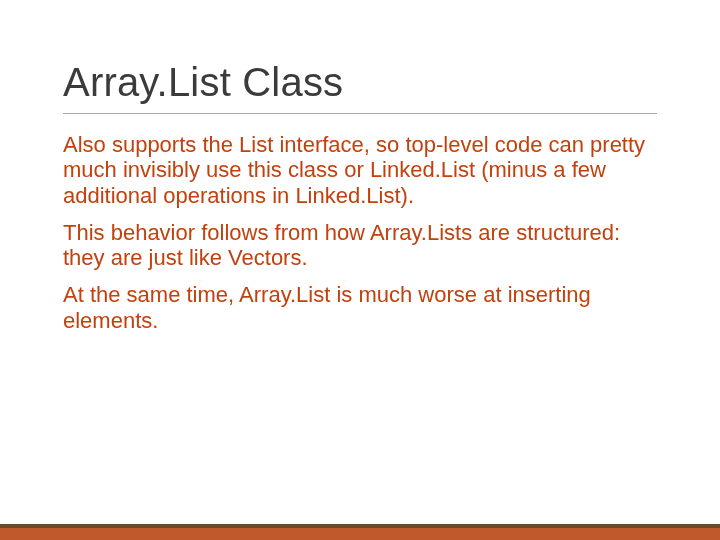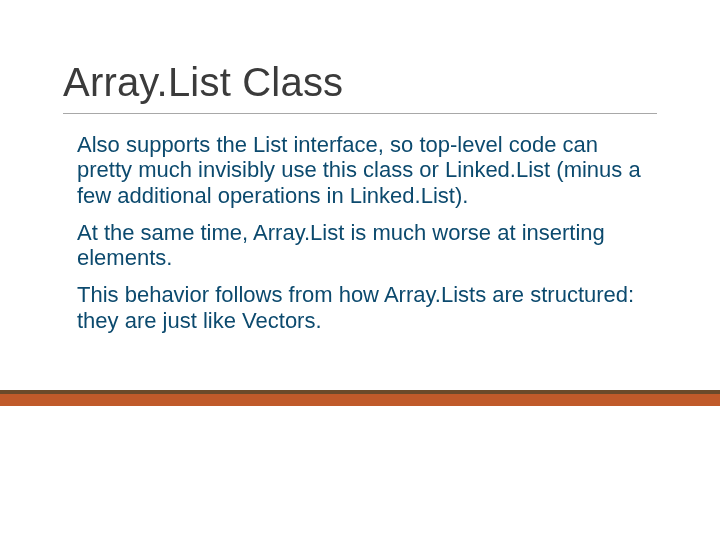--- a/index.html
+++ b/index.html
@@ -8,21 +8,21 @@
     width: 720px;
     height: 540px;
     background: #ffffff;
     font-family: "Segoe UI", "Helvetica Neue", Arial, sans-serif;
     color: #3b3b3b;
     overflow: hidden;
   }
   .slide {
     position: relative;
     width: 720px;
-    height: 406px;
+    height: 540px;
     box-sizing: border-box;
   }
   .content {
     position: absolute;
     left: 63px;
     right: 63px;
     top: 60px;
   }
   .title {
     font-size: 40px;
@@ -32,23 +32,23 @@
     letter-spacing: 0.2px;
   }
   .rule {
     border: none;
     border-top: 1px solid #a8a8a8;
     margin: 0 0 18px 0;
   }
   .body p {
     font-size: 22px;
     line-height: 1.15;
-    margin: 0 0 12px 14px;
+    margin: 0 0 12px 0;
     font-weight: 400;
-    color: #0c4a6e;
+    color: #c2410c;
   }
   .footer {
     position: absolute;
     left: 0; right: 0; bottom: 0;
     height: 18px;
   }
   .footer .bar-main {
     position: absolute;
     left: 0; right: 0; bottom: 0;
     height: 12px;
@@ -63,21 +63,21 @@
 </style>
 </head>
 <body>
 
 <div class="slide">
   <div class="content">
     <h1 class="title">Array.List Class</h1>
     <hr class="rule">
     <div class="body">
       <p>Also supports the List interface, so top-level code can pretty much invisibly use this class or Linked.List (minus a few additional operations in Linked.List).</p>
+      <p>This behavior follows from how Array.Lists are structured: they are just like Vectors.</p>
       <p>At the same time, Array.List is much worse at inserting elements.</p>
-      <p>This behavior follows from how Array.Lists are structured: they are just like Vectors.</p>
     </div>
   </div>
   <div class="footer">
     <div class="bar-accent"></div>
     <div class="bar-main"></div>
   </div>
 </div>
 
 </body></html>

